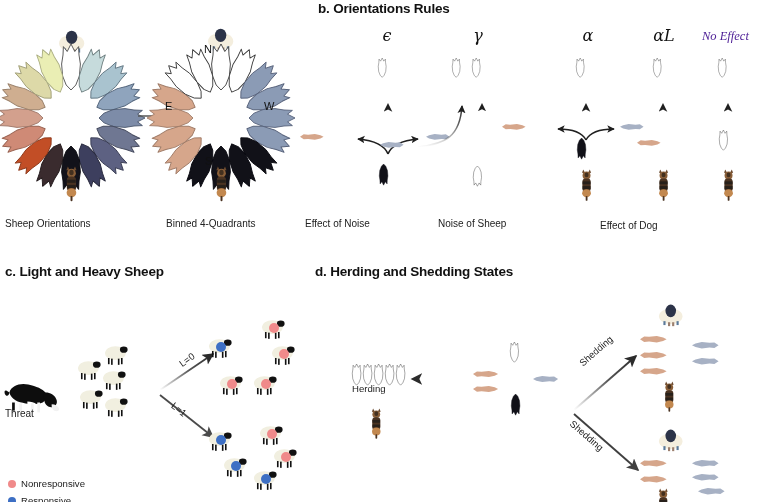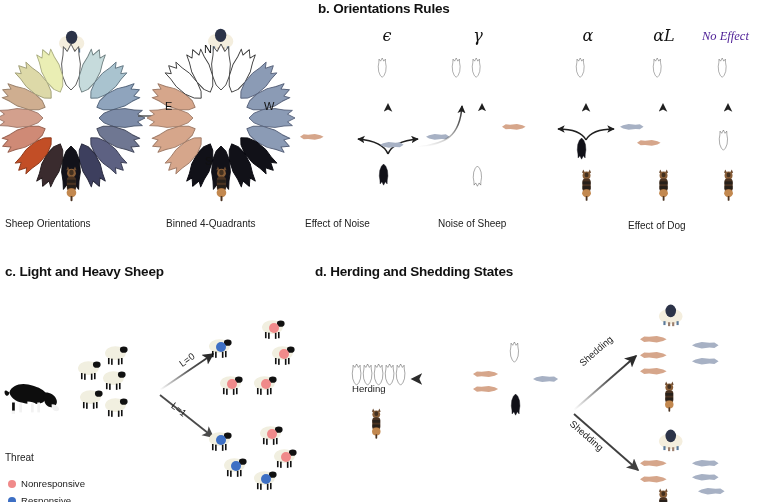--- a/index.html
+++ b/index.html
@@ -344,21 +344,21 @@
         <use href="#petal" fill="#ffffff" stroke="#2a2a2a" stroke-width="2"></use>
       </g>
       <g transform="translate(420,125) scale(0.95)">
         <use href="#dogtop"></use>
       </g>
     </g>
   </svg>
 
   <div class="cap" style="left:305px;top:218px;">Effect of Noise</div>
   <div class="cap" style="left:438px;top:218px;">Noise of Sheep</div>
-  <div class="cap" style="left:628px;top:220px;text-align:center;">Effect of Dog</div>
+  <div class="cap" style="left:600px;top:220px;text-align:center;">Effect of Dog</div>
 
   <div class="panel-title" style="left:5px;top:264px;">c. Light and Heavy Sheep</div>
 
   <svg class="abs" style="left:0px;top:285px;" width="320" height="217">
 
     <g transform="translate(4,95) scale(0.90)">
       <use href="#collie"></use>
     </g>
 
     <g>
@@ -429,21 +429,21 @@
       <g transform="translate(252,185) scale(0.62)">
           <use href="#flocksheep"></use>
         </g>
       <circle cx="266" cy="194" r="5" fill="#3d6fc4"></circle>
     </g>
   </svg>
 
   <div class="lbl" style="left:177px;top:360px;transform:rotate(-36deg);transform-origin:left top;">L=0</div>
   <div class="lbl" style="left:176px;top:400px;transform:rotate(38deg);transform-origin:left top;">L=1</div>
 
-  <div class="cap" style="left:5px;top:452px;">Threat</div>
+  <div class="cap" style="left:5px;top:408px;">Threat</div>
 
   <div class="legrow" style="left:8px;top:462px;">
     <span class="legdot" style="background:#f08a8a;"></span><span>Nonresponsive</span>
   </div>
   <div class="legrow" style="left:8px;top:479px;">
     <span class="legdot" style="background:#3d6fc4;"></span><span>Responsive</span>
   </div>
 
   <div class="panel-title" style="left:315px;top:264px;">d. Herding and Shedding States</div>
 

